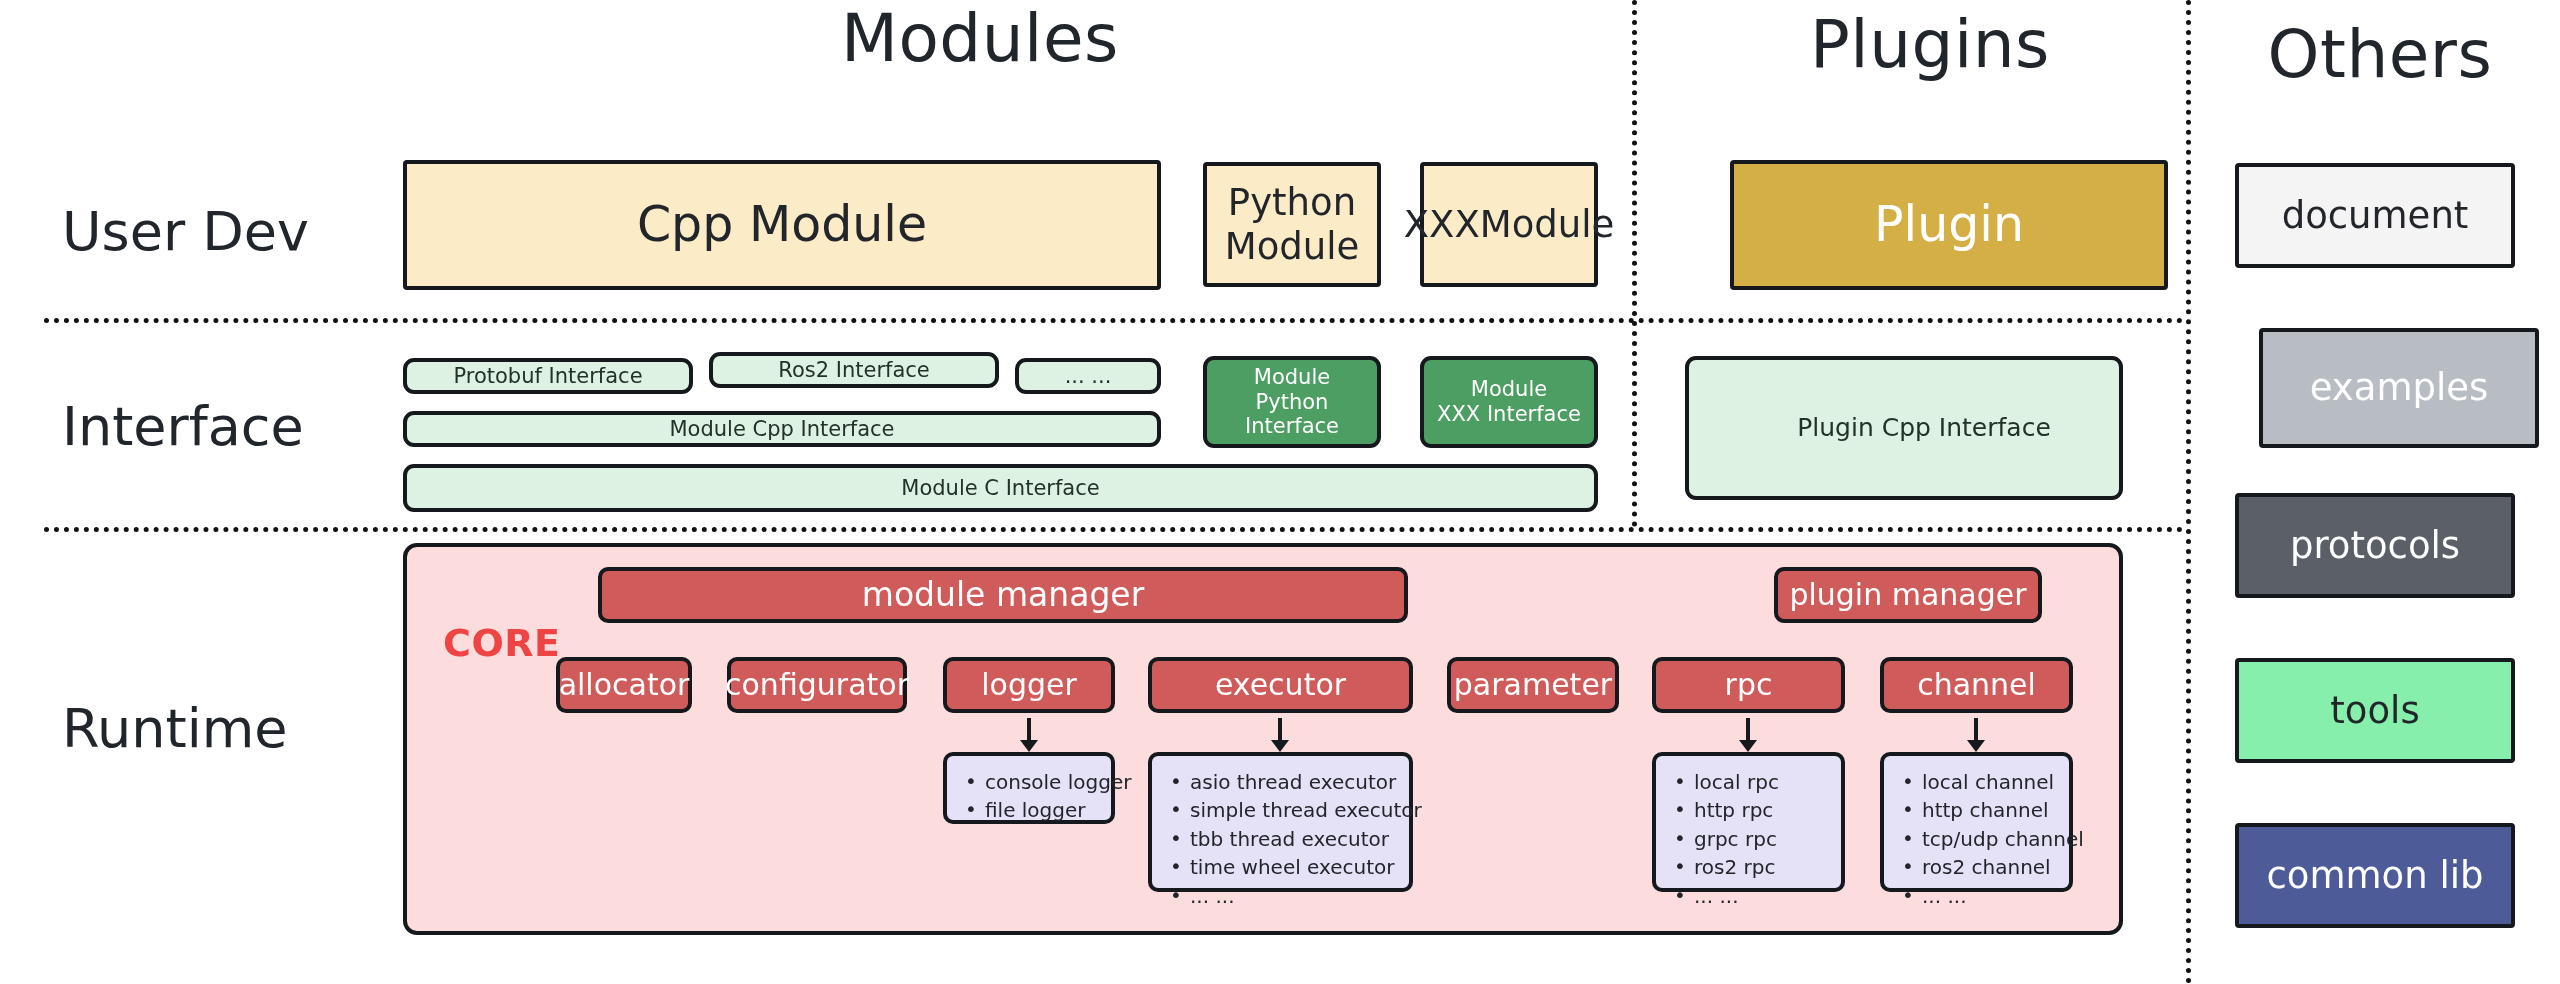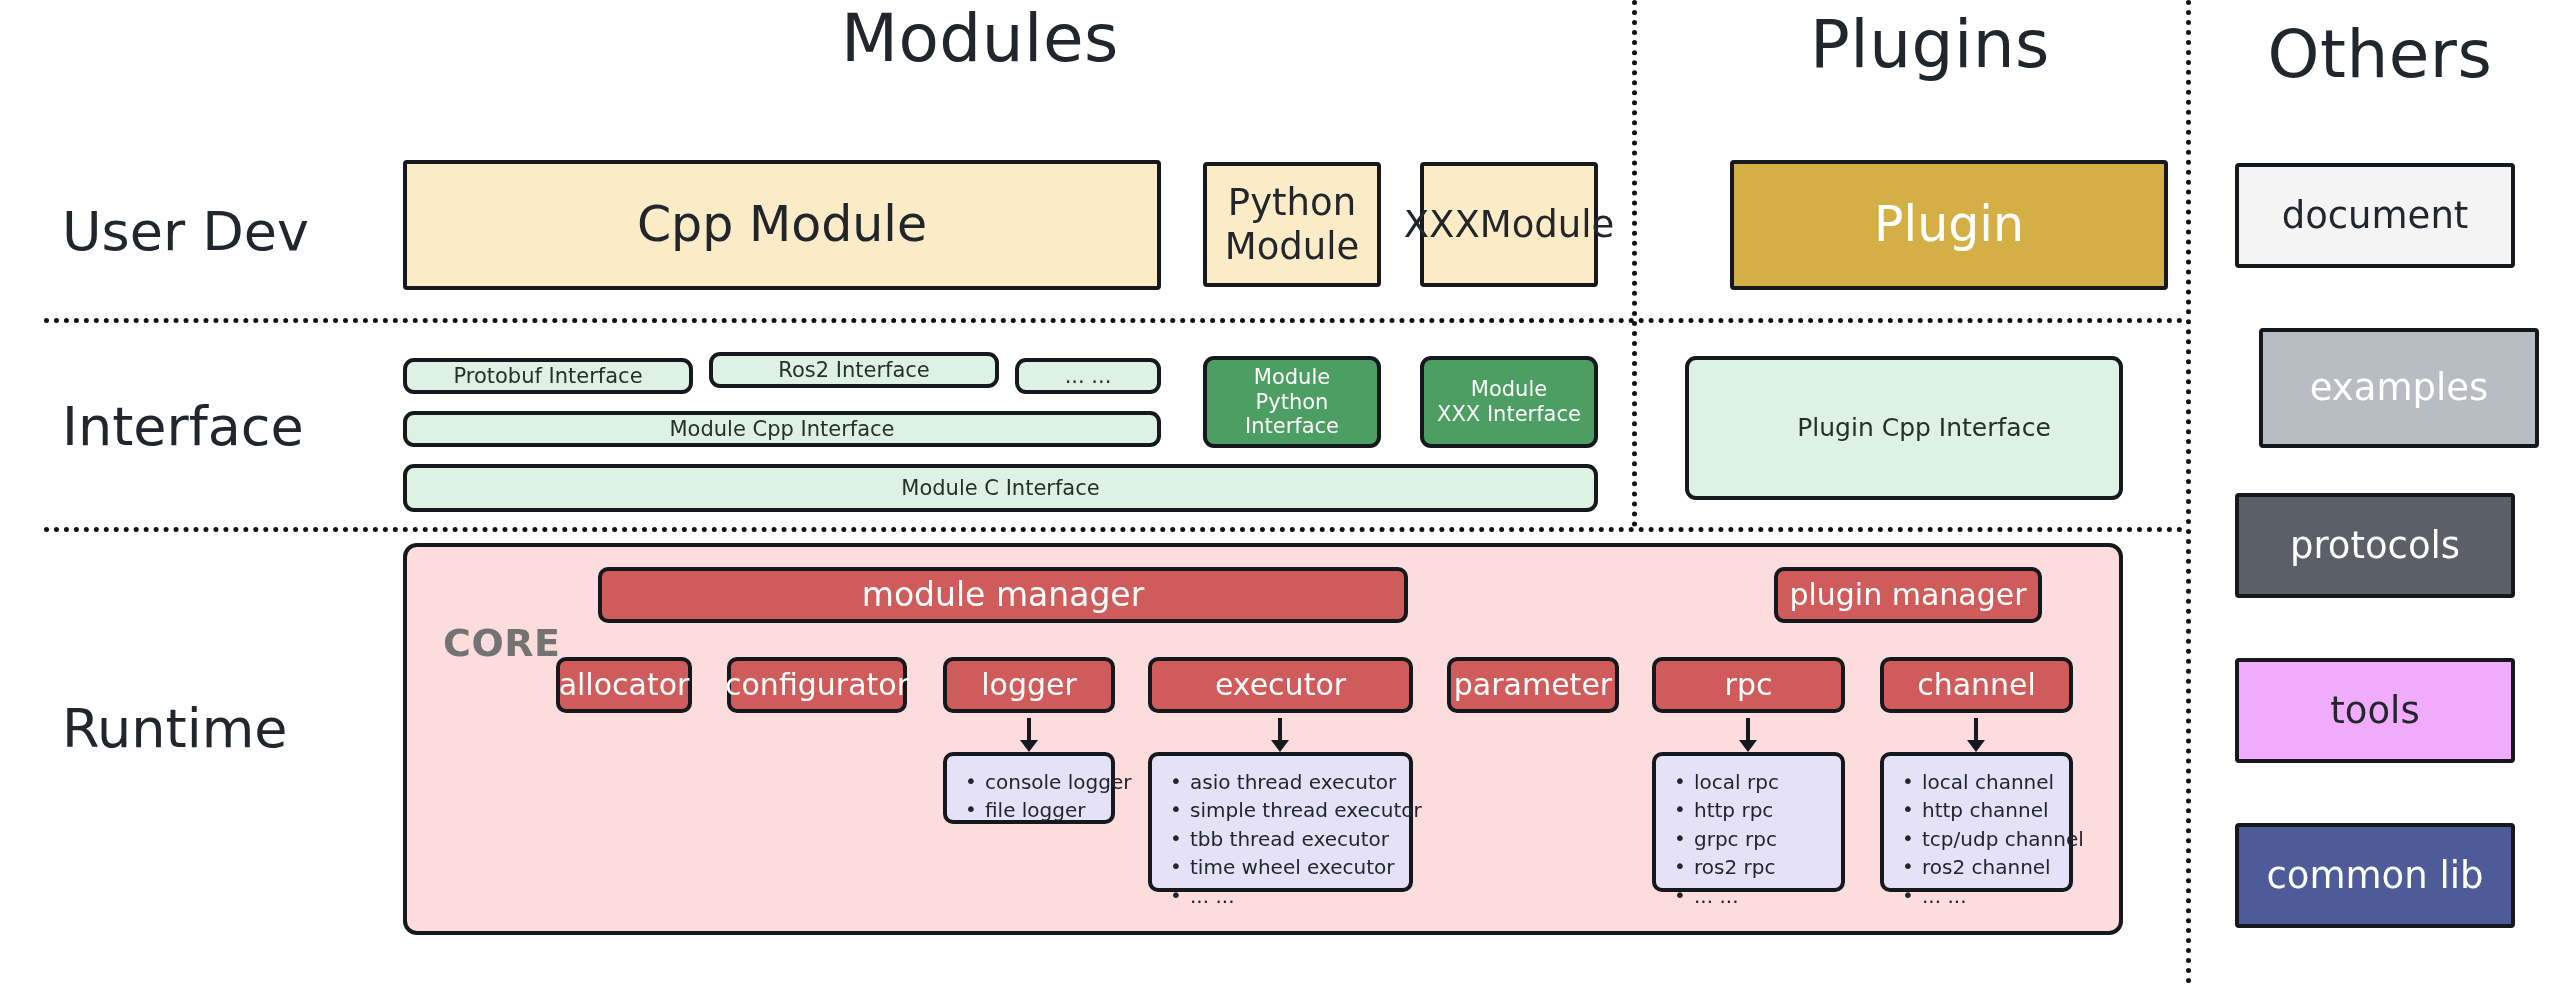--- a/index.html
+++ b/index.html
@@ -52,21 +52,21 @@
   .iface-md{font-size:25px;padding-left:40px;}
 
   
   .iface-dark{background:#4c9e63;color:#ffffff;font-size:21px;}
 
   
   .core-panel{
     background:#fcdcdc;border:4px solid #15181c;border-radius:14px;
   }
   .core-title{
-    font-size:38px;font-weight:700;color:#737373;letter-spacing:.5px;
+    font-size:38px;font-weight:700;color:#ef4444;letter-spacing:.5px;
     white-space:nowrap;
   }
 
   
   .core-node{background:#cf5b5b;color:#ffffff;font-size:33px;border-radius:10px;}
   .core-node-sm{font-size:30px;}
 
   
   .listbox{
     background:#e5e1f7;border:4px solid #15181c;border-radius:10px;
@@ -83,21 +83,21 @@
   }
 
   
   .arrow{display:block;}
 
   
   .other{font-size:37px;}
   .other-document{background:#f4f4f5;color:#22262b;}
   .other-examples{background:#b8bcc3;color:#ffffff;}
   .other-protocols{background:#5b6068;color:#ffffff;}
-  .other-tools{background:#f0abfc;color:#22262b;}
+  .other-tools{background:#86efac;color:#22262b;}
   .other-commonlib{background:#4d5c99;color:#ffffff;}
 </style>
 </head>
 <body>
 
 <div class="abs col-head" style="left:600px;top:6px;width:760px;">Modules</div>
 <div class="abs col-head" style="left:1660px;top:12px;width:540px;">Plugins</div>
 <div class="abs col-head" style="left:2215px;top:22px;width:330px;">Others</div>
 
 <div class="abs hsep" style="left:44px;top:318px;width:2140px;"></div>

